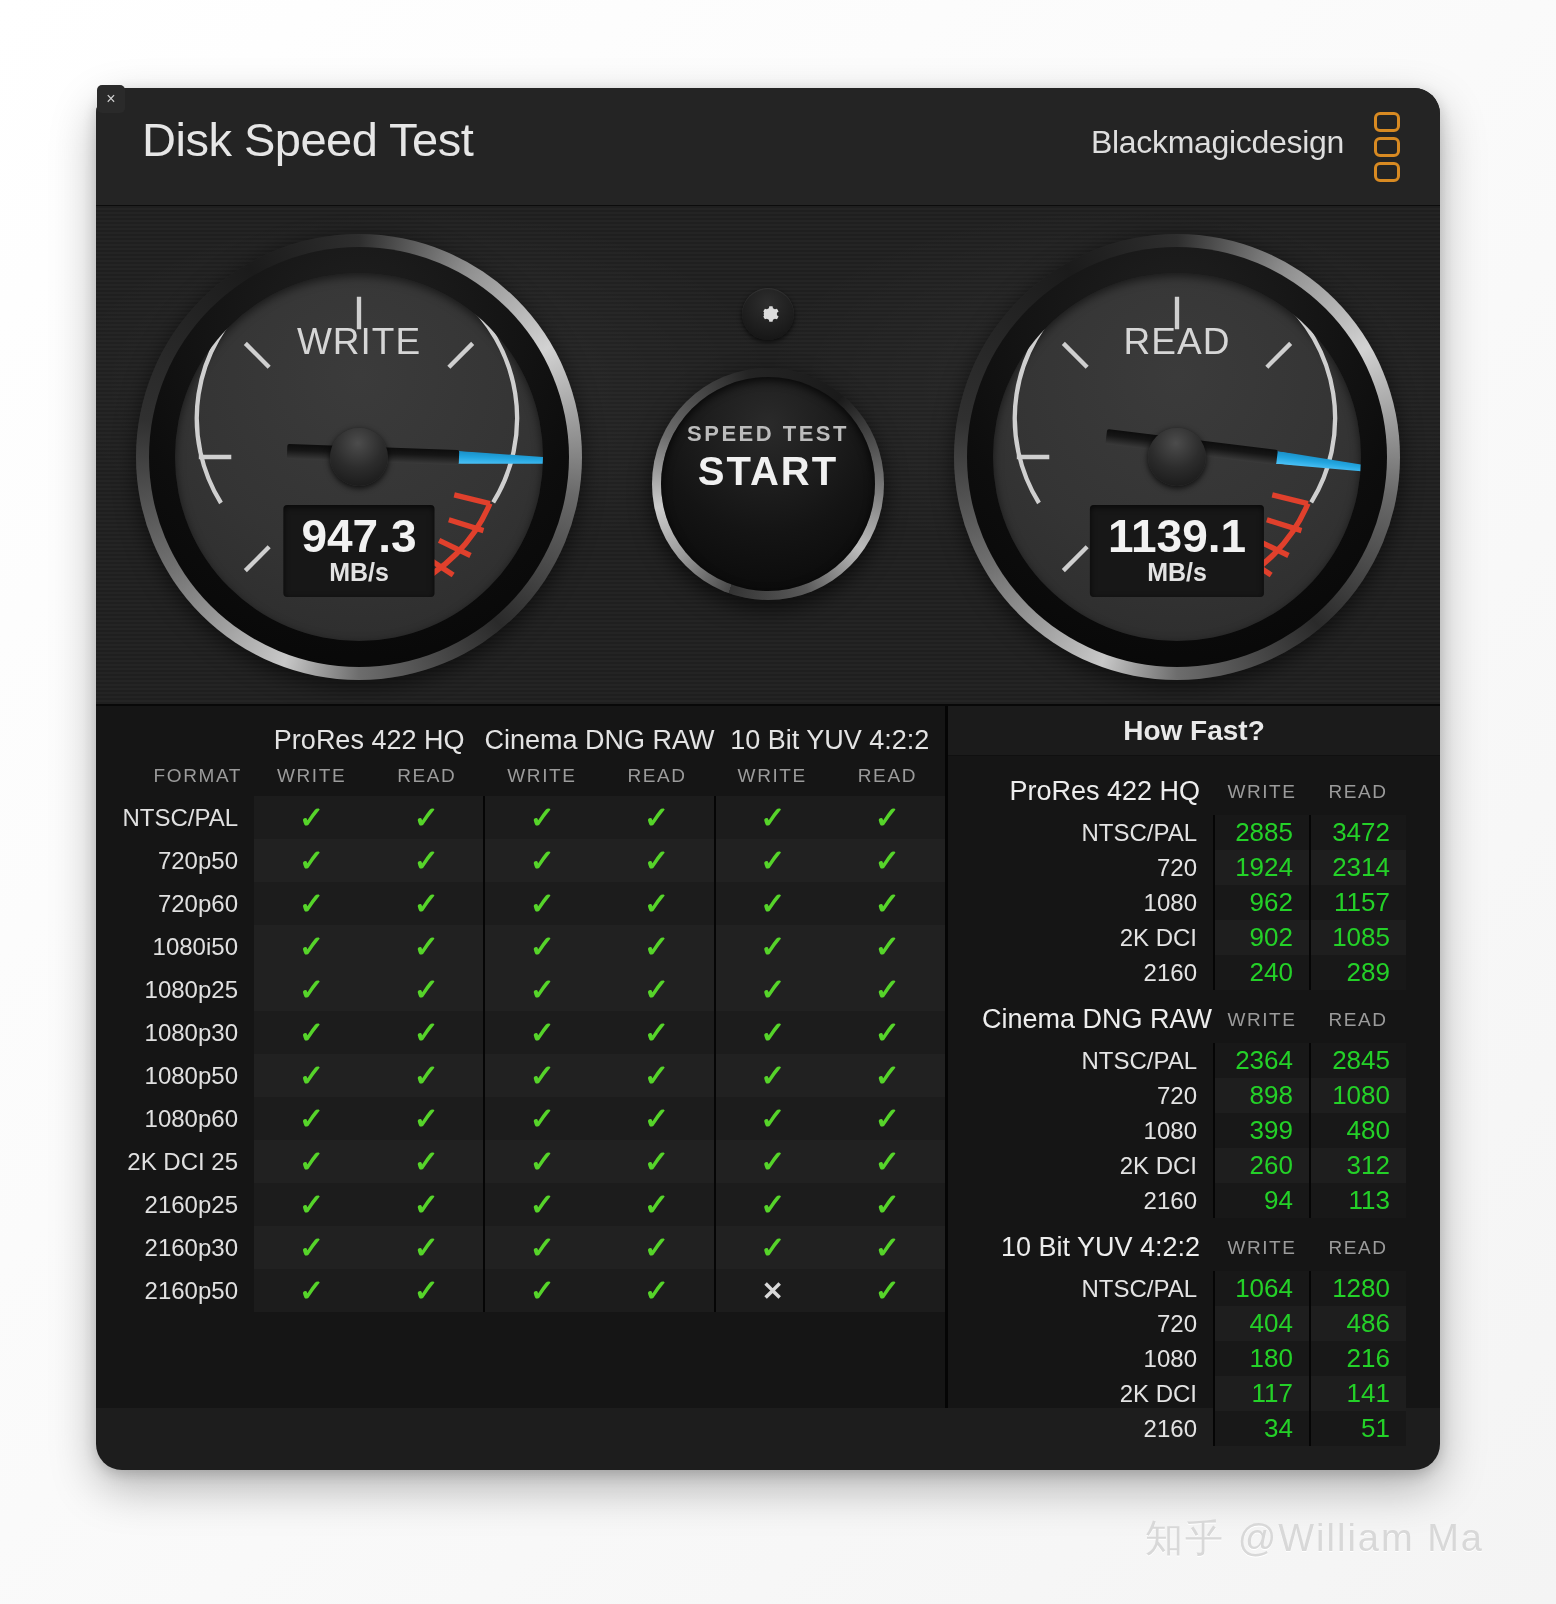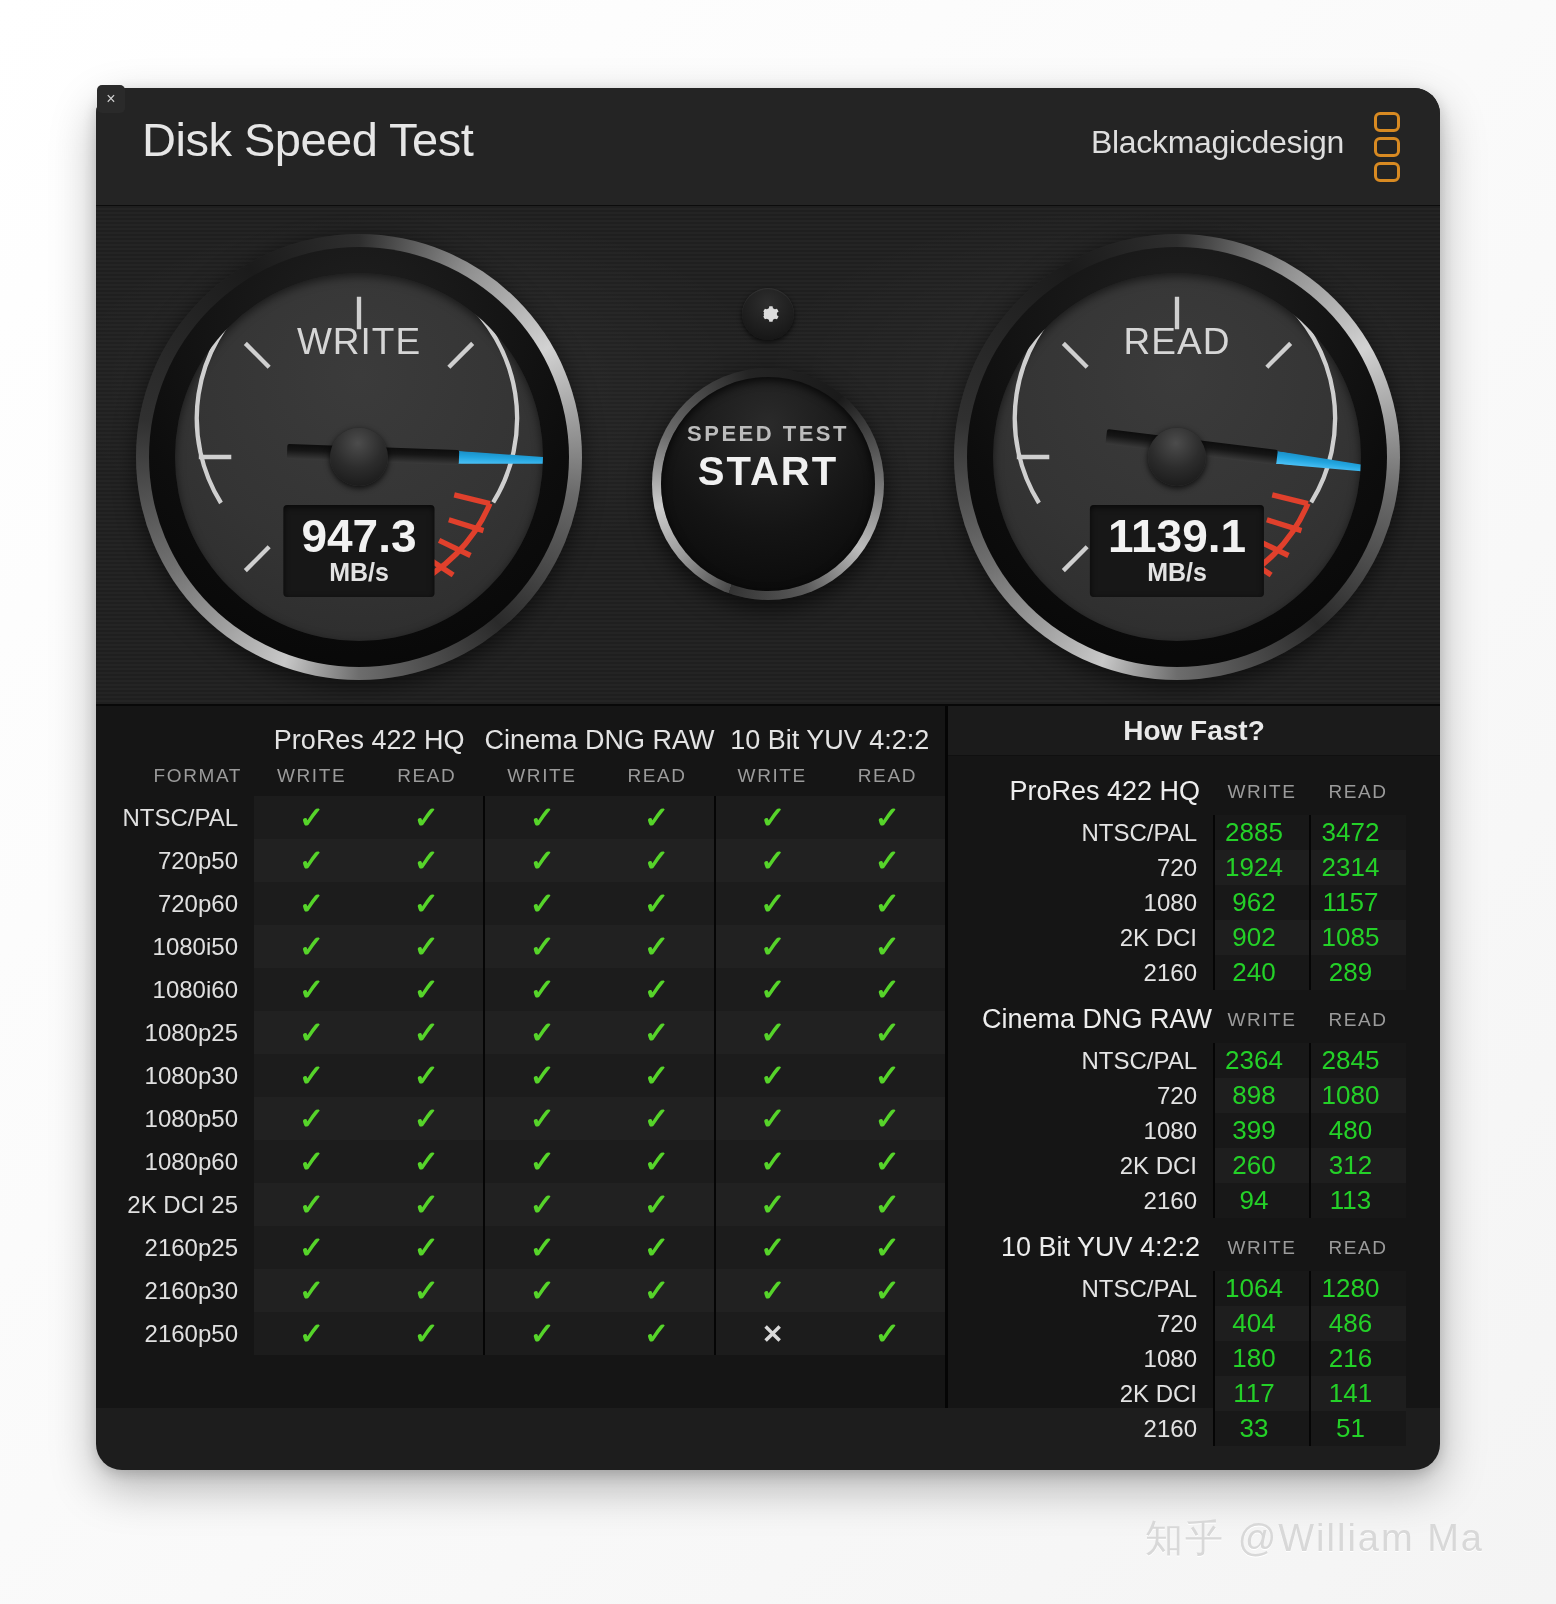--- a/index.html
+++ b/index.html
@@ -240,21 +240,21 @@
   }
   .hf .colhd {
     font-size: 19px; color: #9b9b9b; letter-spacing: 1.6px;
     text-align: center; padding: 14px 0 8px;
   }
   .hf .res {
     font-size: 24px; color: #e3e3e3; text-align: right;
     padding-right: 16px; height: 35px;
   }
   .hf .num {
-    font-size: 26px; color: #24d128; text-align: center;
+    font-size: 26px; color: #24d128; text-align: right;
     padding-right: 16px; height: 35px;
   }
   .hf .z0 { background: #181818; }
   .hf .z1 { background: #1e1e1e; }
   .hf .vsep { border-left: 2px solid #050505; }
   .hf-pad { padding-left: 34px; padding-right: 34px; padding-top: 6px; }
 
   
   #watermark {
     position: absolute; right: 72px; bottom: 40px;
@@ -427,29 +427,20 @@
               <tr>
                 <td class="fmt-cell">1080i50</td>
                 <td class="mark-cell zebra1"><span class="chk">✓</span></td>
                 <td class="mark-cell zebra1"><span class="chk">✓</span></td>
                 <td class="mark-cell zebra1 sep"><span class="chk">✓</span></td>
                 <td class="mark-cell zebra1"><span class="chk">✓</span></td>
                 <td class="mark-cell zebra1 sep"><span class="chk">✓</span></td>
                 <td class="mark-cell zebra1"><span class="chk">✓</span></td>
               </tr>
               <tr>
-                <td class="fmt-cell">1080i60</td>
-                <td class="mark-cell zebra0"><span class="chk">✓</span></td>
-                <td class="mark-cell zebra0"><span class="chk">✓</span></td>
-                <td class="mark-cell zebra0 sep"><span class="chk">✓</span></td>
-                <td class="mark-cell zebra0"><span class="chk">✓</span></td>
-                <td class="mark-cell zebra0 sep"><span class="chk">✓</span></td>
-                <td class="mark-cell zebra0"><span class="chk">✓</span></td>
-              </tr>
-              <tr>
                 <td class="fmt-cell">1080p25</td>
                 <td class="mark-cell zebra1"><span class="chk">✓</span></td>
                 <td class="mark-cell zebra1"><span class="chk">✓</span></td>
                 <td class="mark-cell zebra1 sep"><span class="chk">✓</span></td>
                 <td class="mark-cell zebra1"><span class="chk">✓</span></td>
                 <td class="mark-cell zebra1 sep"><span class="chk">✓</span></td>
                 <td class="mark-cell zebra1"><span class="chk">✓</span></td>
               </tr>
               <tr>
                 <td class="fmt-cell">1080p30</td>
@@ -608,21 +599,21 @@
                   <td class="num vsep z0">180</td>
                   <td class="num vsep z0">216</td>
                 </tr>
                 <tr>
                   <td class="res">2K DCI</td>
                   <td class="num vsep z1">117</td>
                   <td class="num vsep z1">141</td>
                 </tr>
                 <tr>
                   <td class="res">2160</td>
-                  <td class="num vsep z0">33</td>
+                  <td class="num vsep z0">34</td>
                   <td class="num vsep z0">51</td>
                 </tr>
               </tbody>
           </table>
         </div>
       </div>
     </div>
   </div>
 
   <div id="close-btn">×</div>

